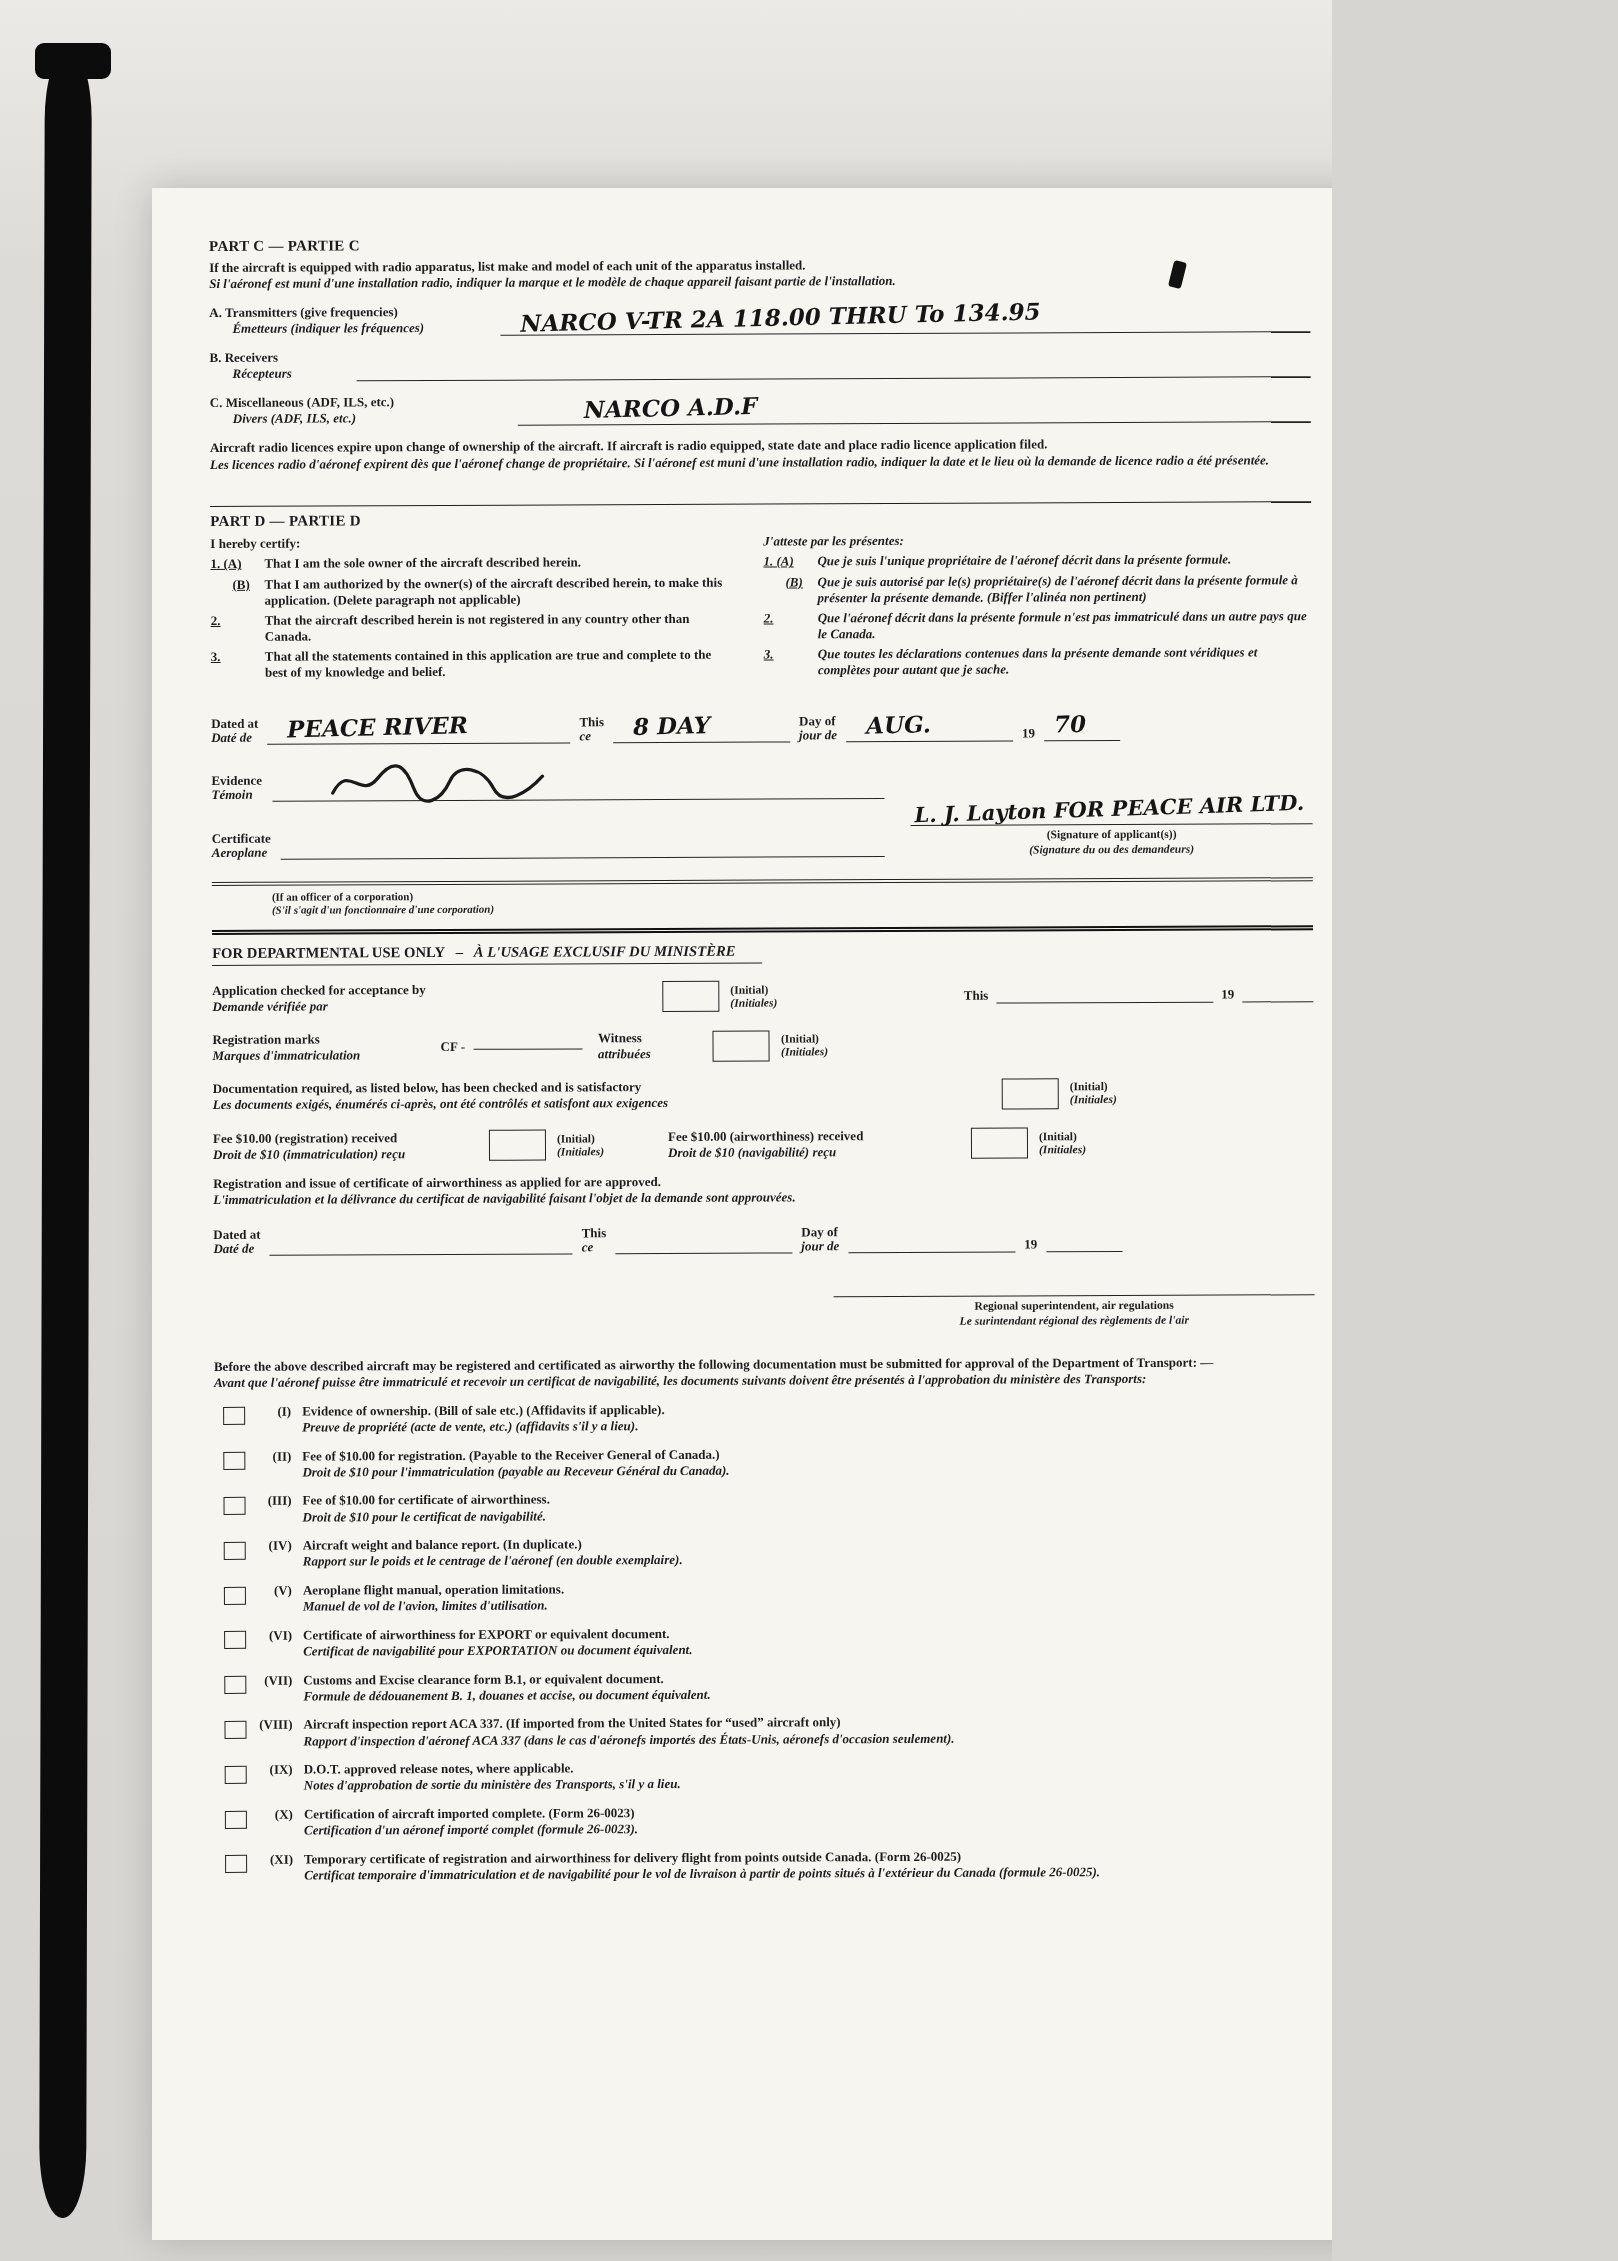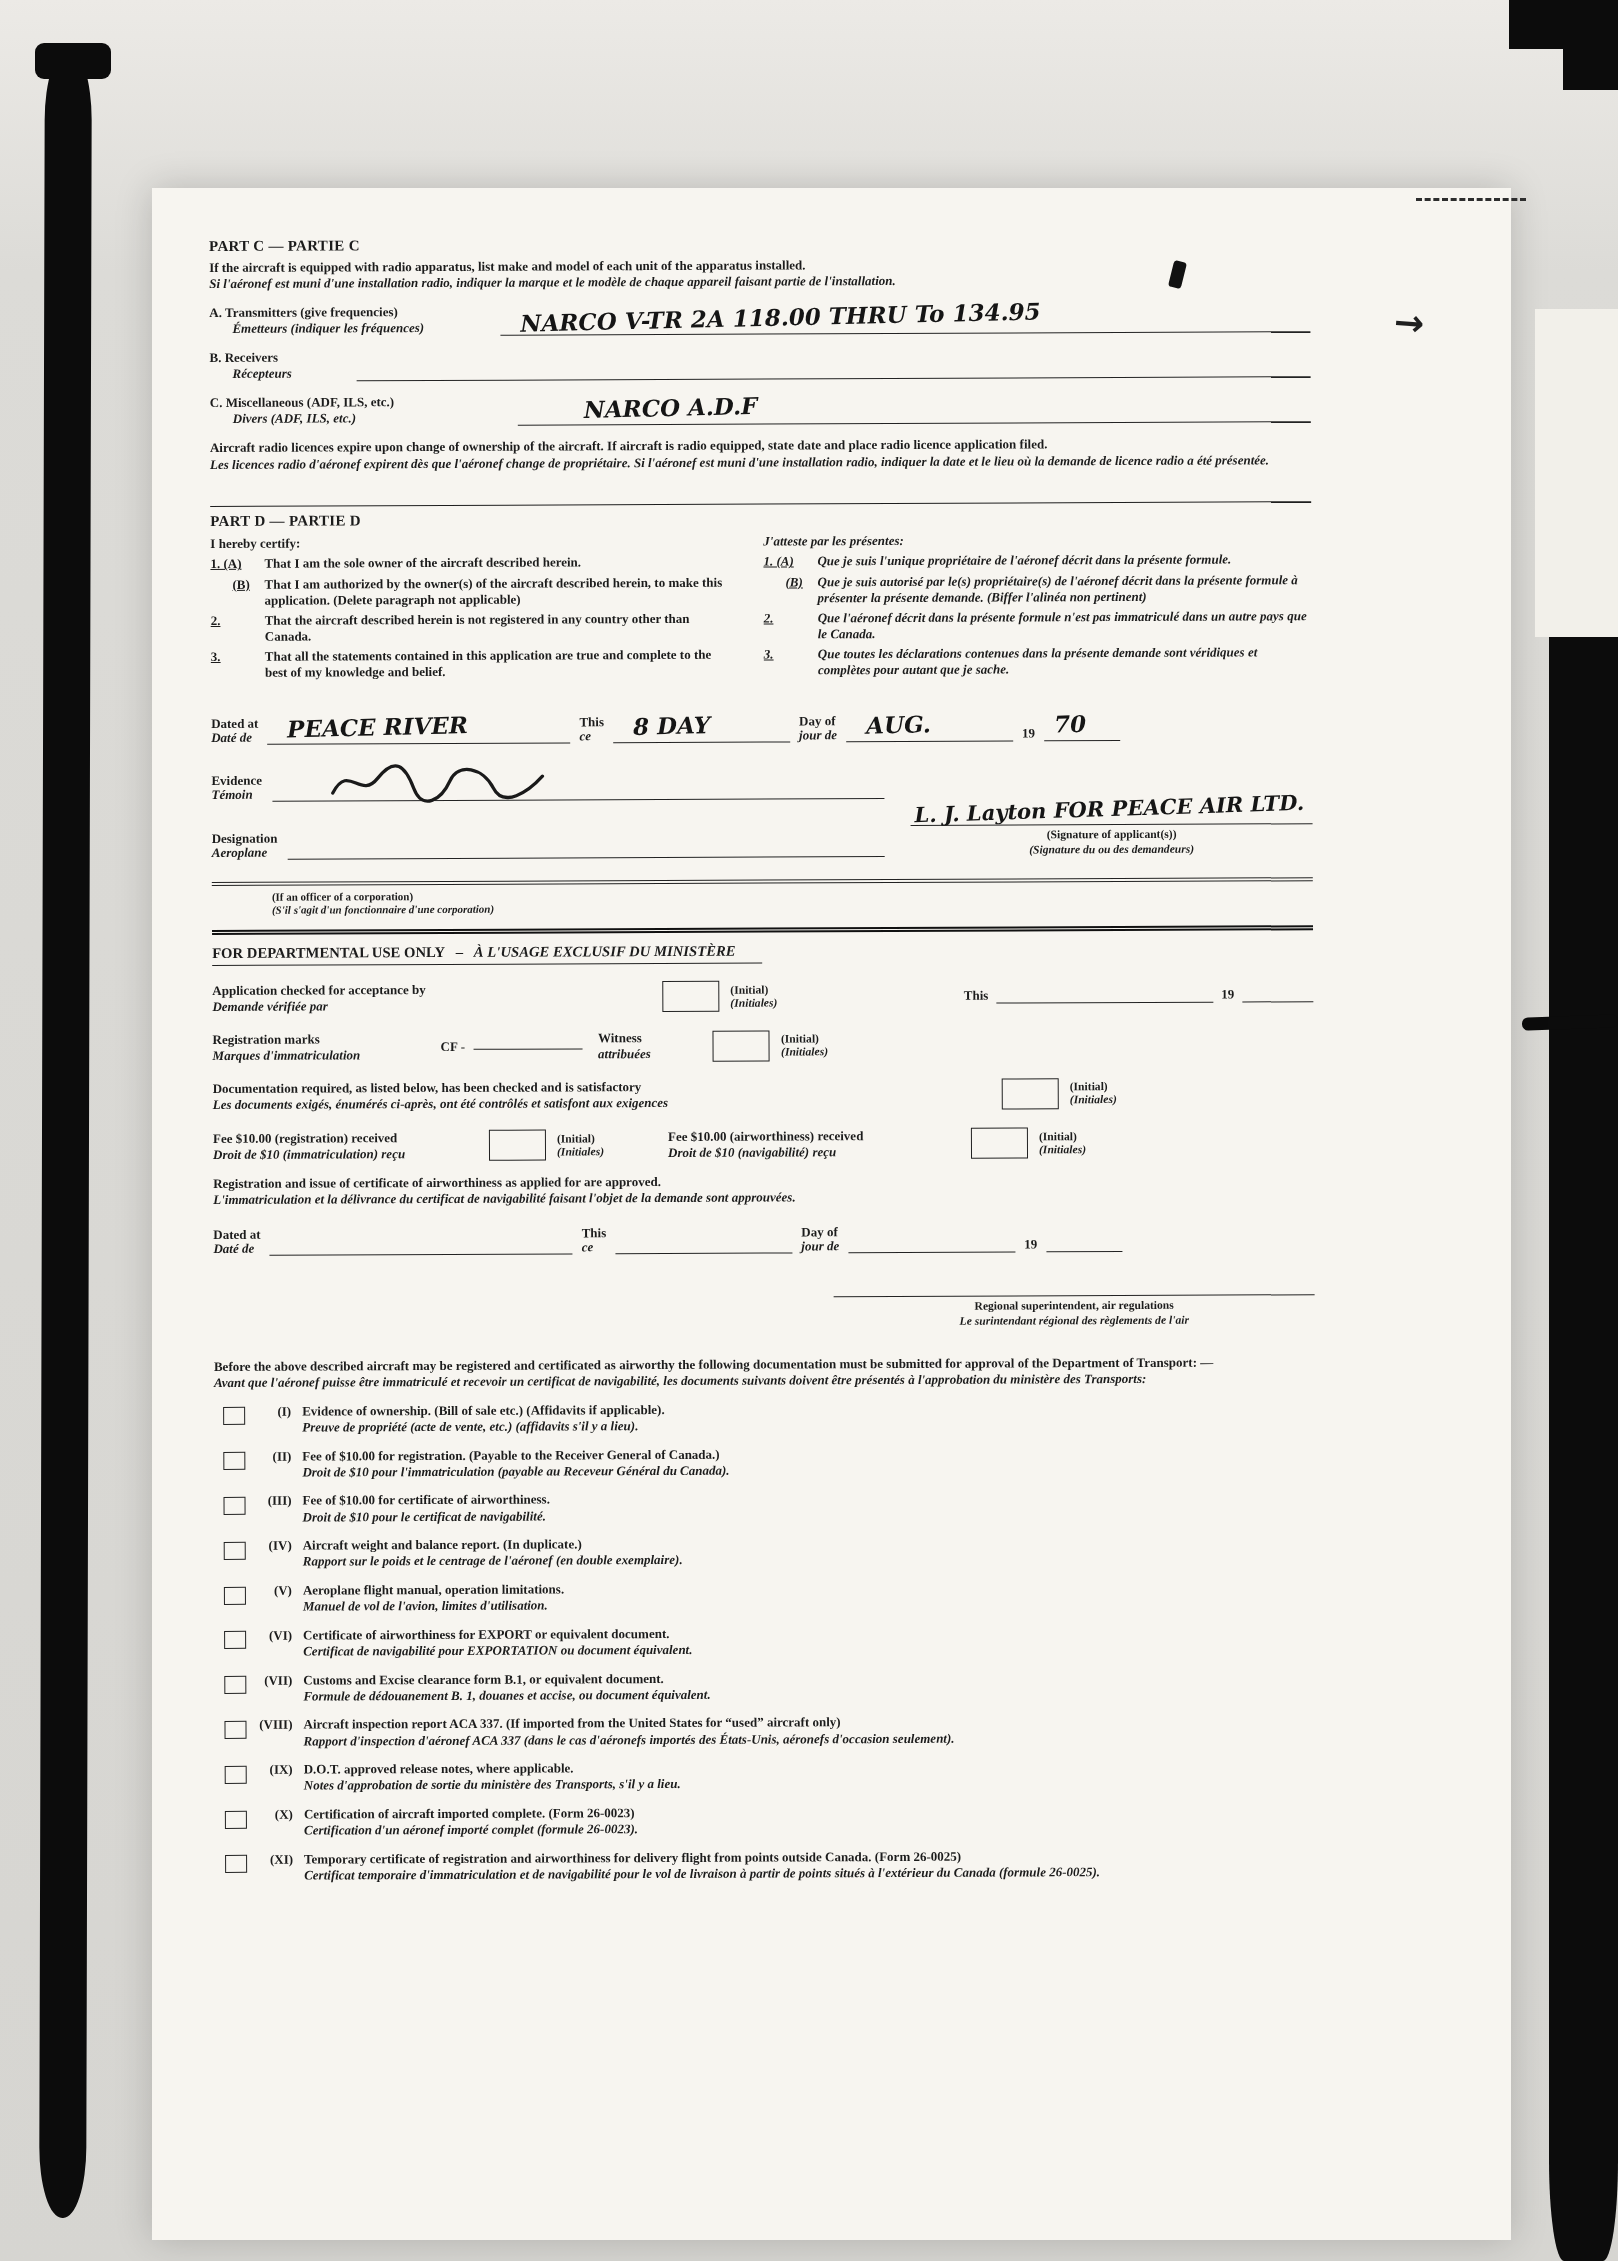--- a/index.html
+++ b/index.html
@@ -2,21 +2,21 @@
 <html style="font-size:8px"><head>
 <meta charset="utf-8">
 <style>
   * { box-sizing: border-box; }
   html, body { margin:0; padding:0; }
   body {
     width:1618px; height:2261px;
     background:#d6d5d2;
     font-family:"Liberation Serif","DejaVu Serif",serif;
   }
-  .scan { position:relative; width:1618px; height:2261px; overflow:hidden;
+  .scan { position:relative; width:1332px; height:2261px; overflow:hidden;
           background:linear-gradient(180deg,#eceae6 0%,#dcdbd7 12%,#d6d5d1 100%); }
 
   
   .artifact { position:absolute; background:#0c0c0c; }
   .edge-left  { left:42px;  top:49px;  width:47px;  height:2169px; border-radius:23px/71px; transform:rotate(.15deg); }
   .corner-tl  { left:35px;  top:43px;  width:76px; height:36px;  border-radius:9px; }
   .corner-tr  { left:1509px; top:0;    width:109px; height:49px; }
   .corner-tr2 { left:1563px; top:39px; width:55px; height:51px; }
   .edge-right { left:1549px; top:426px; width:69px; height:1835px; border-radius:15px/101px; }
   .streak-r   { left:1522px; top:1016px; width:96px; height:13px; border-radius:6px; transform:rotate(-2deg); }
@@ -233,21 +233,21 @@
                 <div class="fr">Témoin</div>
               </div>
               <div class="fl grow">
                 <svg class="squiggle" viewBox="0 0 300 60">
                   <path d="M6 46 C 28 4, 44 56, 68 26 S 106 8, 118 40 S 156 56 168 30 S 214 12 228 40 S 276 46 296 24" fill="none" stroke="#1a1a1a" stroke-width="4.5" stroke-linecap="round"></path>
                 </svg>
               </div>
             </div>
             <div class="sig-row">
               <div class="lbl2" style="padding-right:10px">
-                <div>Designation</div>
+                <div>Certificate</div>
                 <div class="fr">Aeroplane</div>
               </div>
               <div class="fl grow"></div>
             </div>
           </div>
           <div class="sig-right">
             <div class="fl" style="height:35px">
               <span class="hand sig-app">L. J. Layton  FOR  PEACE AIR  LTD.</span>
             </div>
             <div class="cap small">(Signature of applicant(s))</div>

